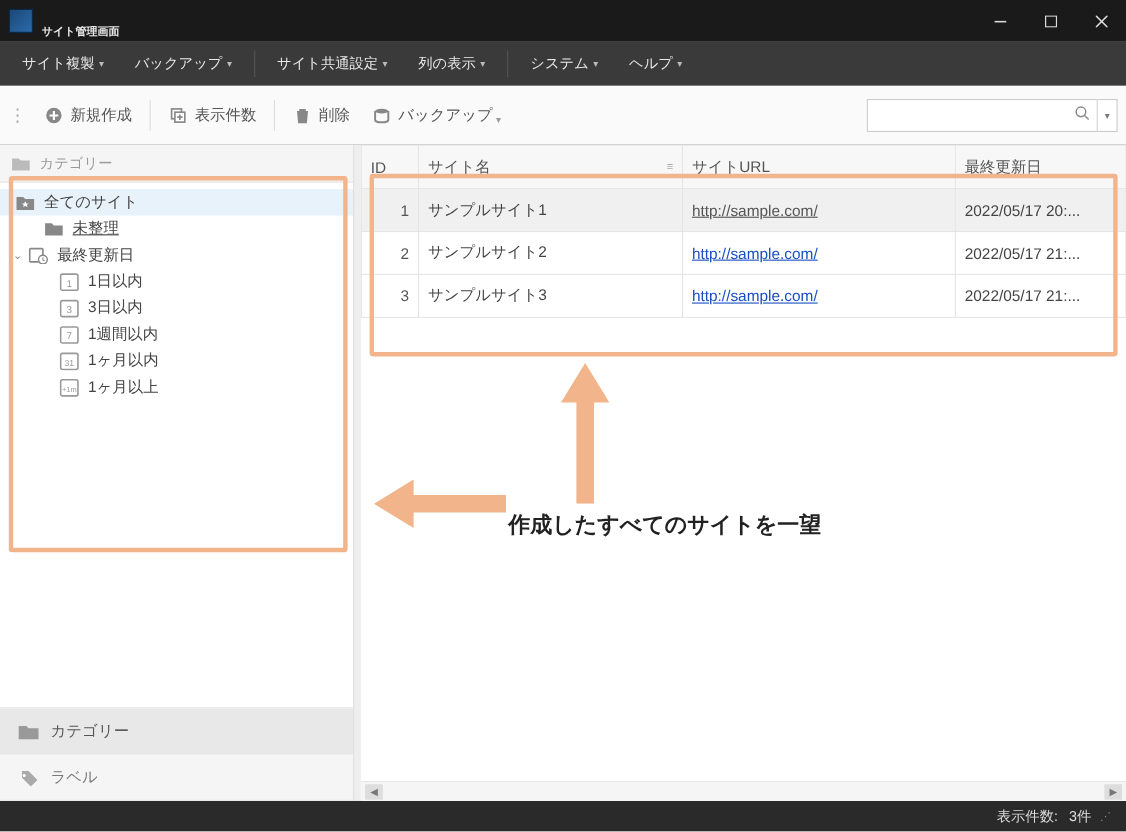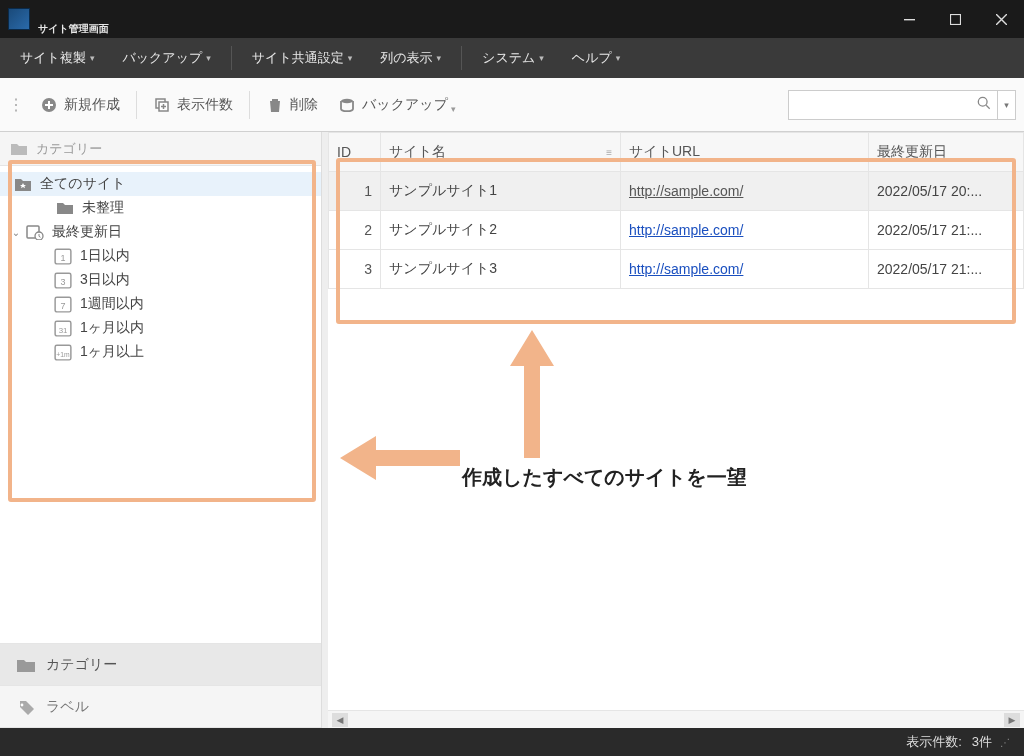--- a/index.html
+++ b/index.html
@@ -121,21 +121,21 @@
   .tree-row {
     display:flex;align-items:center;
     height:24px;
     padding-left:14px;
     color:#444;
     font-size:14px;
     cursor:default;
   }
   .tree-row.selected{ background:#e8f2fb; }
   .tree-row .t-icon{width:18px;height:16px;margin-right:8px;display:flex;align-items:center;justify-content:center;}
-  .tree-row.indent1{padding-left:56px;}
+  .tree-row.indent1{padding-left:40px;text-decoration:underline;}
   .tree-row.indent2{padding-left:54px;}
   .tree-row .expander{width:12px;margin-right:4px;font-size:10px;color:#888;}
   .sidebar-tabs{
     border-top:1px solid #e5e5e5;
   }
   .s-tab{
     height:42px;display:flex;align-items:center;
     padding:0 16px;font-size:14px;color:#777;
     background:#f5f5f5;
     border-bottom:1px solid #e5e5e5;

